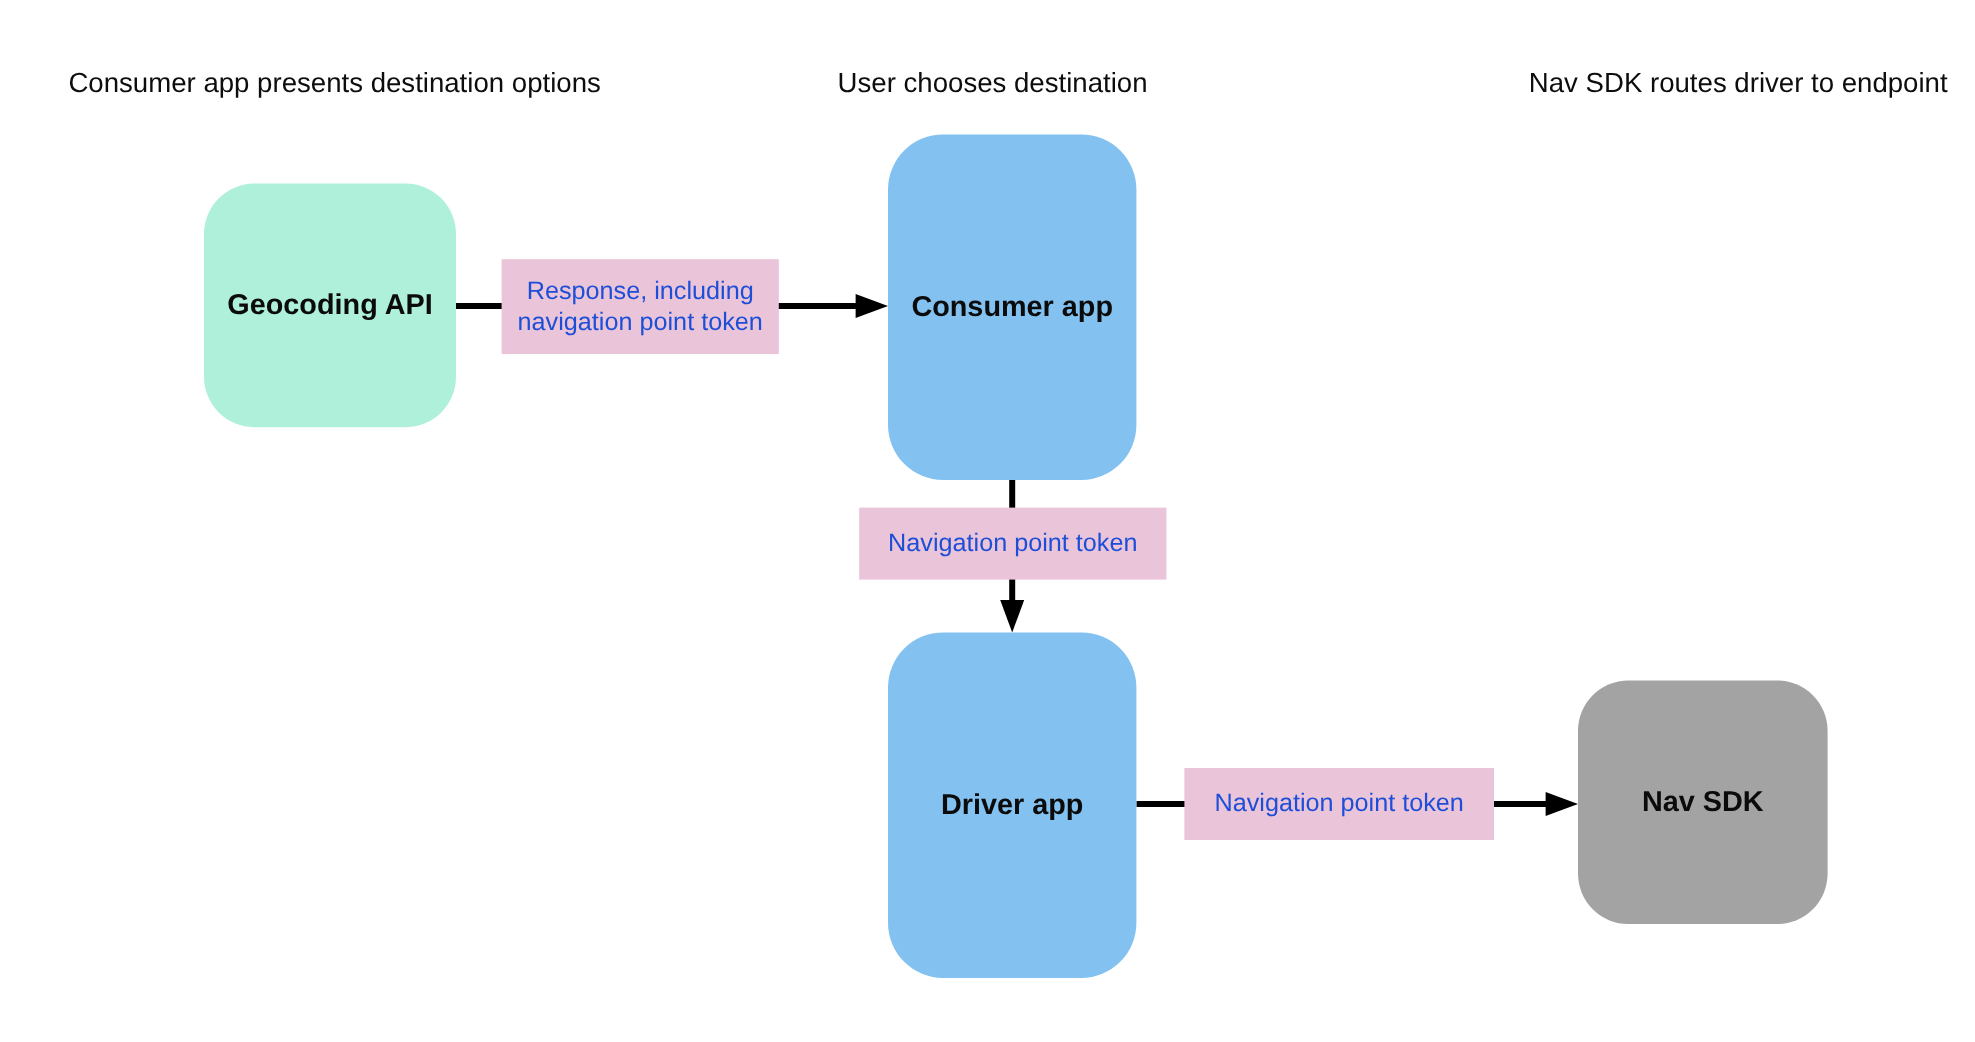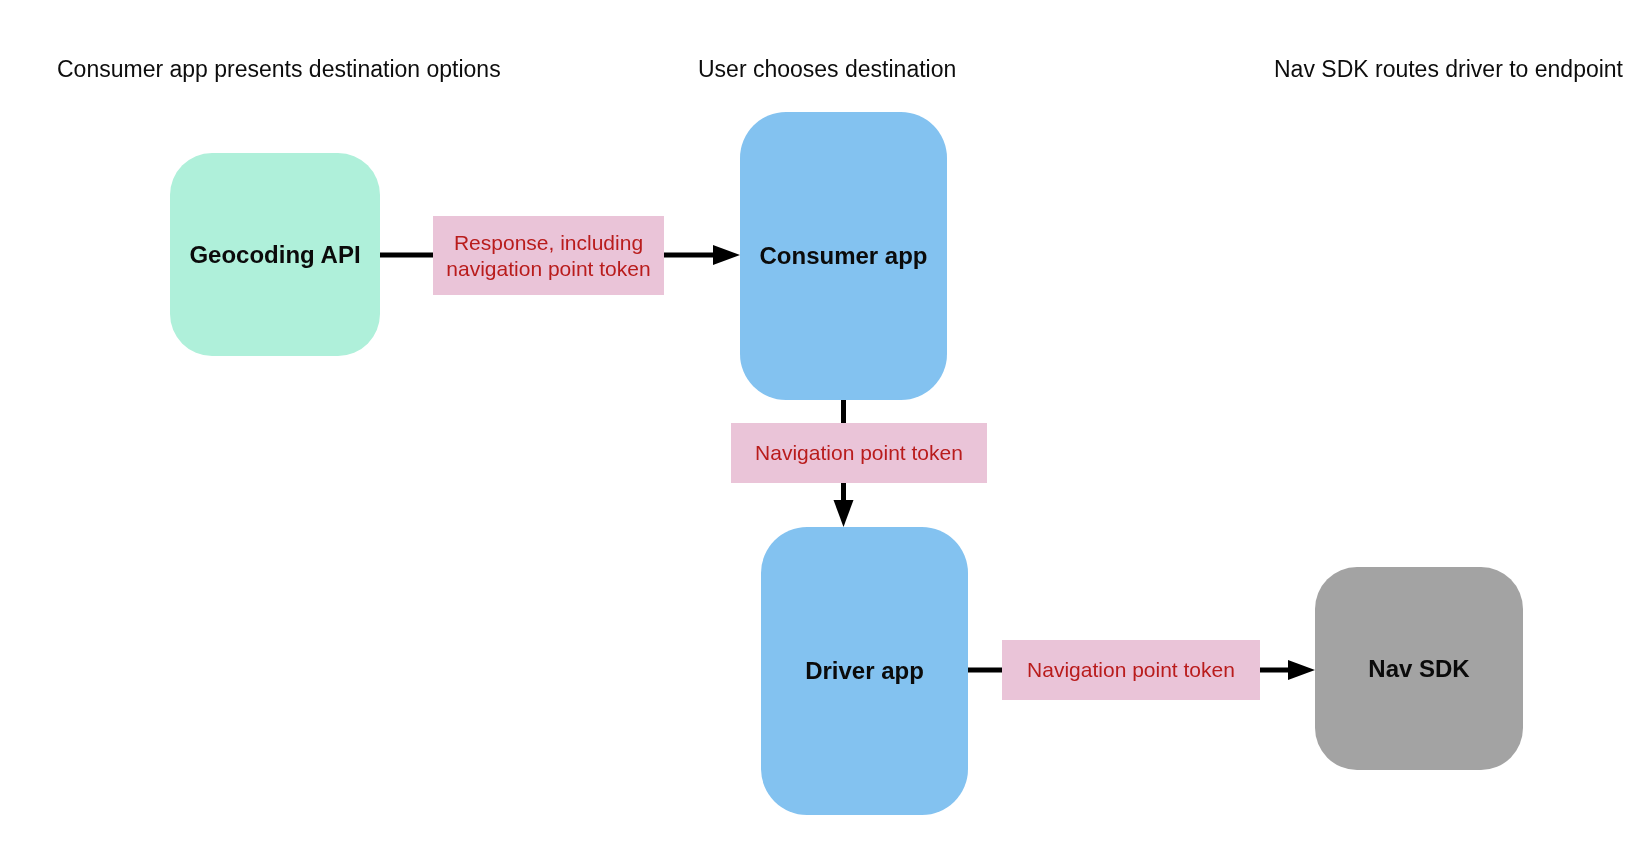--- a/index.html
+++ b/index.html
@@ -49,35 +49,34 @@
     align-items: center;
     justify-content: center;
     font-size: 24px;
     font-weight: 700;
     color: #0b0b0b;
     z-index: 2;
     text-align: center;
   }
   #node-geocoding { left: 170px;  top: 153px; width: 210px; height: 203px; border-radius: 42px; }
   #node-consumer  { left: 740px;  top: 112px; width: 207px; height: 288px; border-radius: 46px; }
-  #node-driver    { left: 761px;  top: 527px; width: 207px; height: 288px; border-radius: 46px; }
+  #node-driver    { left: 740px;  top: 527px; width: 207px; height: 288px; border-radius: 46px; }
   #node-navsdk    { left: 1315px; top: 567px; width: 208px; height: 203px; border-radius: 42px; }
 
   .edge-label {
     position: absolute;
     display: flex;
     align-items: center;
     justify-content: center;
     text-align: center;
     font-size: 21px;
     line-height: 26px;
-    color: #b91c1c;
+    color: #1d4ed8;
     z-index: 2;
     box-sizing: border-box;
-    margin-left: 15px;
   }
   #edge-label-0 { left: 418px; top: 216px; width: 231px; height: 79px; padding: 0 12px; }
   #edge-label-1 { left: 716px; top: 423px; width: 256px; height: 60px; }
   #edge-label-2 { left: 987px; top: 640px; width: 258px; height: 60px; }
 </style>
 </head>
 <body>
 
 <div class="canvas">
 

